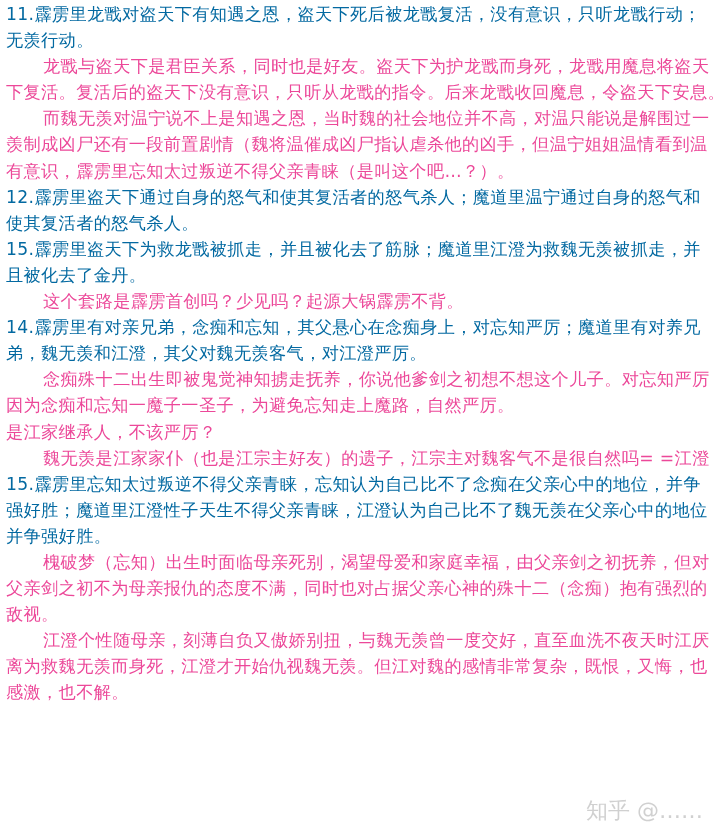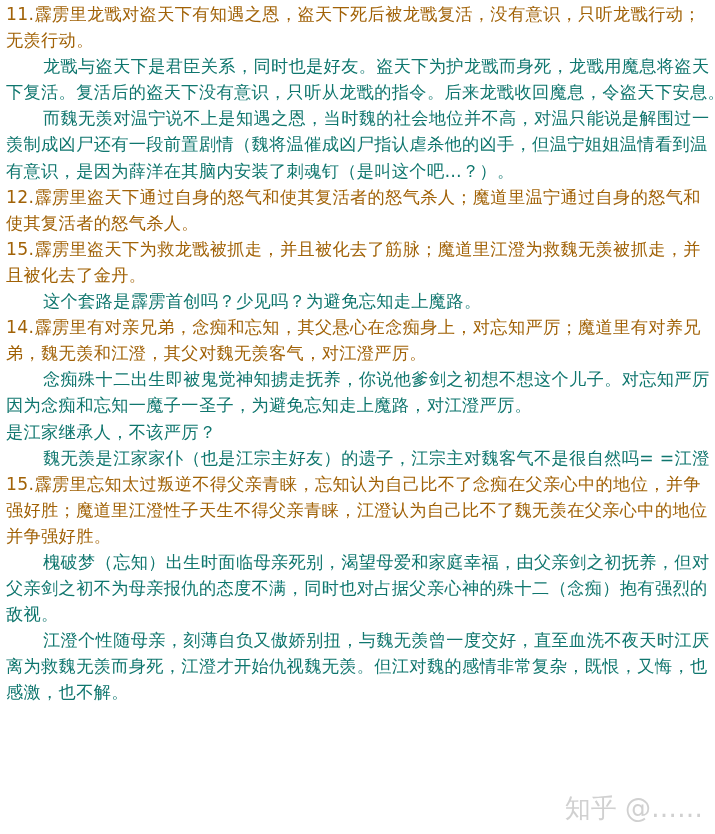--- a/index.html
+++ b/index.html
@@ -7,68 +7,68 @@
     width: 715px; height: 834px; overflow: hidden;
     background: #ffffff;
     font-family: "DejaVu Sans", sans-serif;
     position: relative;
   }
   .doc { position: absolute; left: 6px; top: 1px; width: 705px; }
   .line {
     height: 26.1px; line-height: 26.1px;
     font-size: 17.2px; white-space: nowrap; letter-spacing: 0.35px;
   }
-  .blue { color: #a16207; }
-  .red { color: #0f766e; }
+  .blue { color: #0369a1; }
+  .red { color: #ec4899; }
   .indent { padding-left: 37px; }
   .watermark {
     position: absolute; right: 12px; bottom: 8px;
-    color: rgba(170,170,170,0.55); font-size: 26px;
+    color: rgba(170,170,170,0.55); font-size: 22px;
     font-family: "DejaVu Sans", sans-serif; white-space: nowrap;
   }
 </style>
 </head>
 <body>
 
 <div class="doc">
 
   <div class="para blue">
     <div class="line">11.霹雳里龙戬对盗天下有知遇之恩，盗天下死后被龙戬复活，没有意识，只听龙戬行动；</div>
     <div class="line">无羡行动。</div>
   </div>
   <div class="para red">
     <div class="line indent">龙戬与盗天下是君臣关系，同时也是好友。盗天下为护龙戬而身死，龙戬用魔息将盗天</div>
     <div class="line">下复活。复活后的盗天下没有意识，只听从龙戬的指令。后来龙戬收回魔息，令盗天下安息。</div>
   </div>
   <div class="para red">
     <div class="line indent">而魏无羡对温宁说不上是知遇之恩，当时魏的社会地位并不高，对温只能说是解围过一</div>
     <div class="line">羡制成凶尸还有一段前置剧情（魏将温催成凶尸指认虐杀他的凶手，但温宁姐姐温情看到温</div>
-    <div class="line">有意识，是因为薛洋在其脑内安装了刺魂钉（是叫这个吧…？）。</div>
+    <div class="line">有意识，霹雳里忘知太过叛逆不得父亲青睐（是叫这个吧…？）。</div>
   </div>
 
   <div class="para blue">
     <div class="line">12.霹雳里盗天下通过自身的怒气和使其复活者的怒气杀人；魔道里温宁通过自身的怒气和</div>
     <div class="line">使其复活者的怒气杀人。</div>
   </div>
 
   <div class="para blue">
     <div class="line">15.霹雳里盗天下为救龙戬被抓走，并且被化去了筋脉；魔道里江澄为救魏无羡被抓走，并</div>
     <div class="line">且被化去了金丹。</div>
   </div>
   <div class="para red">
-    <div class="line indent">这个套路是霹雳首创吗？少见吗？为避免忘知走上魔路。</div>
+    <div class="line indent">这个套路是霹雳首创吗？少见吗？起源大锅霹雳不背。</div>
   </div>
 
   <div class="para blue">
     <div class="line">14.霹雳里有对亲兄弟，念痴和忘知，其父悬心在念痴身上，对忘知严厉；魔道里有对养兄</div>
     <div class="line">弟，魏无羡和江澄，其父对魏无羡客气，对江澄严厉。</div>
   </div>
   <div class="para red">
     <div class="line indent">念痴殊十二出生即被鬼觉神知掳走抚养，你说他爹剑之初想不想这个儿子。对忘知严厉，</div>
-    <div class="line">因为念痴和忘知一魔子一圣子，为避免忘知走上魔路，对江澄严厉。</div>
+    <div class="line">因为念痴和忘知一魔子一圣子，为避免忘知走上魔路，自然严厉。</div>
   </div>
   <div class="para red">
     <div class="line">是江家继承人，不该严厉？</div>
     <div class="line indent">魏无羡是江家家仆（也是江宗主好友）的遗子，江宗主对魏客气不是很自然吗= =江澄</div>
   </div>
 
   <div class="para blue">
     <div class="line">15.霹雳里忘知太过叛逆不得父亲青睐，忘知认为自己比不了念痴在父亲心中的地位，并争</div>
     <div class="line">强好胜；魔道里江澄性子天生不得父亲青睐，江澄认为自己比不了魏无羡在父亲心中的地位，</div>
     <div class="line">并争强好胜。</div>

